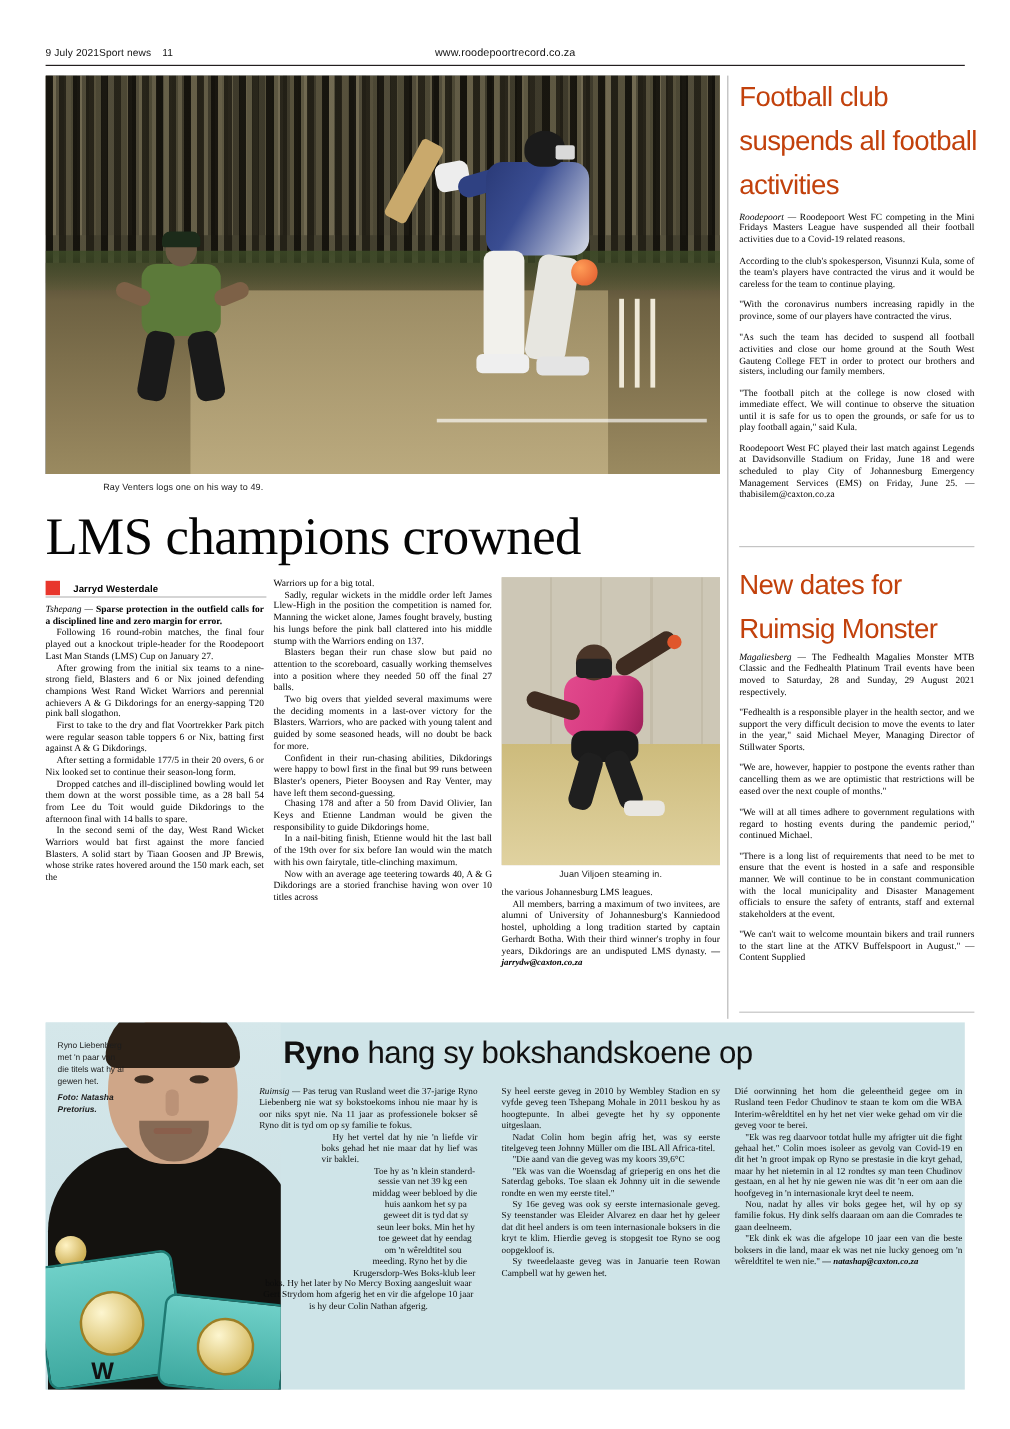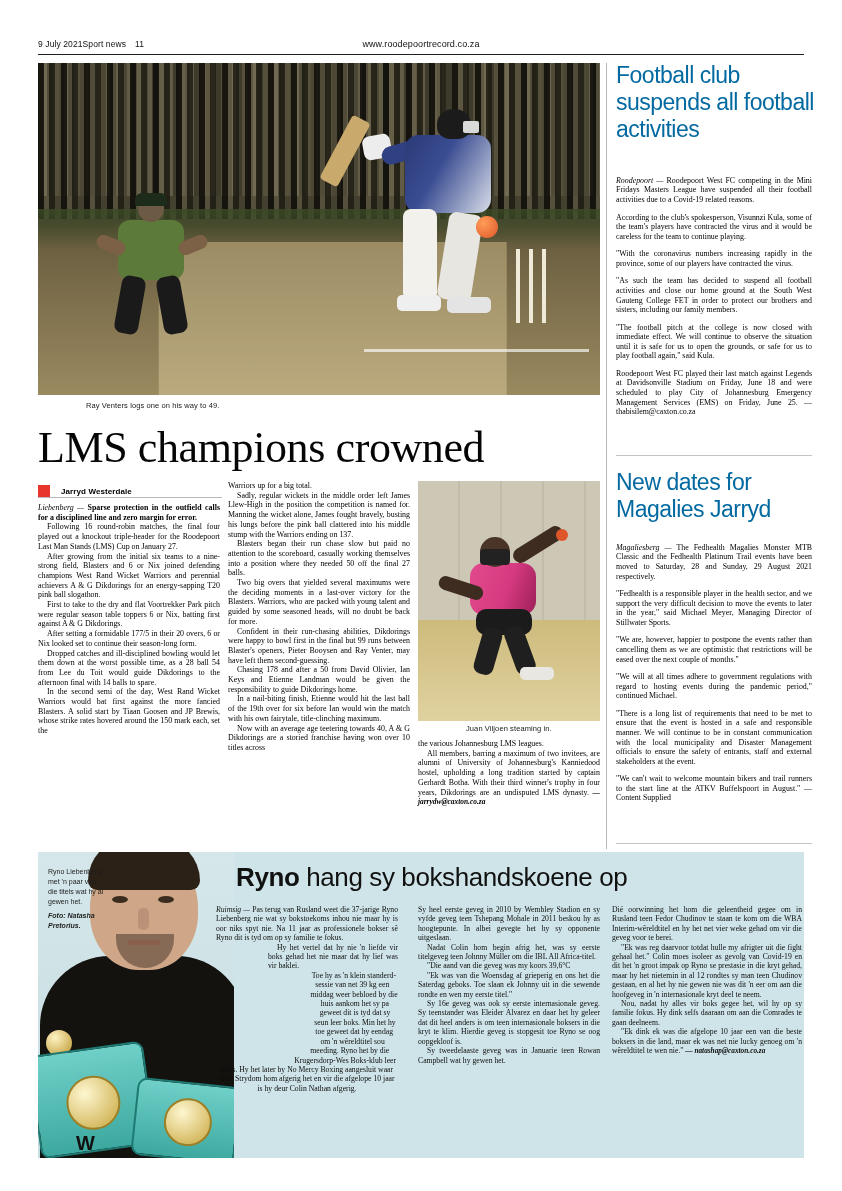--- a/index.html
+++ b/index.html
@@ -146,21 +146,21 @@
   .bowler .shoe   { position:absolute; left:96px; top:140px; width:34px; height:13px; border-radius:5px; background:#e9e7e2; }
   .bowler .ball2  { position:absolute; left:132px; top:2px; width:12px; height:12px; border-radius:50%; background:#e0562b; }
   .cap-bowler { left:418px; top:724px; width:182px; }
 
   
   .rail-divider {
     position:absolute; left:606px; top:63px; width:1px; height:786px; background:#b8b8b8;
   }
   .rail-head {
     position:absolute; font-family:"Liberation Sans", sans-serif; font-weight:400;
-    font-size:23px; line-height:27px; letter-spacing:-.5px; color:#0369a1;
+    font-size:23px; line-height:37px; letter-spacing:-.5px; color:#c2410c;
   }
   #head-football { left:616px; top:62px; width:210px; }
   #head-magalies { left:616px; top:469px; width:210px; }
   #rail-col-football { position:absolute; left:616px; top:168px; width:196px; font-size:7.9px; line-height:9.6px; text-align:justify; }
   #rail-col-magalies { position:absolute; left:616px; top:535px; width:196px; font-size:7.9px; line-height:9.6px; text-align:justify; }
   .rail-rule { position:absolute; left:616px; top:455px; width:196px; height:1px; background:#c4c4c4; }
   .rail-rule2 { position:absolute; left:616px; top:843px; width:196px; height:1px; background:#c4c4c4; }
 
   
   .ryno-band {
@@ -273,21 +273,21 @@
 
 <div class="headline-lms">LMS champions crowned</div>
 
 <div class="byline-box">
   <span class="sq"></span>
   <span class="nm">Jarryd Westerdale</span>
 </div>
 <div class="byline-rule"></div>
 
 <div class="col" id="lms-col1">
-    <p class="first lead"><em>Liebenberg — </em>Sparse protection in the outfield calls for a disciplined line and zero margin for error.</p>
+    <p class="first lead"><em>Tshepang — </em>Sparse protection in the outfield calls for a disciplined line and zero margin for error.</p>
     <p>Following 16 round-robin matches, the final four played out a knockout triple-header for the Roodepoort Last Man Stands (LMS) Cup on January 27.</p>
     <p>After growing from the initial six teams to a nine-strong field, Blasters and 6 or Nix joined defending champions West Rand Wicket Warriors and perennial achievers A &amp; G Dikdorings for an energy-sapping T20 pink ball slogathon.</p>
     <p>First to take to the dry and flat Voortrekker Park pitch were regular season table toppers 6 or Nix, batting first against A &amp; G Dikdorings.</p>
     <p>After setting a formidable 177/5 in their 20 overs, 6 or Nix looked set to continue their season-long form.</p>
     <p>Dropped catches and ill-disciplined bowling would let them down at the worst possible time, as a 28 ball 54 from Lee du Toit would guide Dikdorings to the afternoon final with 14 balls to spare.</p>
     <p>In the second semi of the day, West Rand Wicket Warriors would bat first against the more fancied Blasters. A solid start by Tiaan Goosen and JP Brewis, whose strike rates hovered around the 150 mark each, set the</p>
   </div>
 <div class="col" id="lms-col2">
     <p class="first">Warriors up for a big total.</p>
     <p>Sadly, regular wickets in the middle order left James Llew-High in the position the competition is named for. Manning the wicket alone, James fought bravely, busting his lungs before the pink ball clattered into his middle stump with the Warriors ending on 137.</p>
@@ -328,21 +328,21 @@
 <div id="rail-col-football">
     <p class="first"><em>Roodepoort — </em>Roodepoort West FC competing in the Mini Fridays Masters League have suspended all their football activities due to a Covid-19 related reasons.</p>
     <p>According to the club's spokesperson, Visunnzi Kula, some of the team's players have contracted the virus and it would be careless for the team to continue playing.</p>
     <p>"With the coronavirus numbers increasing rapidly in the province, some of our players have contracted the virus.</p>
     <p>"As such the team has decided to suspend all football activities and close our home ground at the South West Gauteng College FET in order to protect our brothers and sisters, including our family members.</p>
     <p>"The football pitch at the college is now closed with immediate effect. We will continue to observe the situation until it is safe for us to open the grounds, or safe for us to play football again," said Kula.</p>
     <p>Roodepoort West FC played their last match against Legends at Davidsonville Stadium on Friday, June 18 and were scheduled to play City of Johannesburg Emergency Management Services (EMS) on Friday, June 25.<span class="sig">  — thabisilem@caxton.co.za</span></p>
   </div>
 <div class="rail-rule"></div>
 
-<div class="rail-head" id="head-magalies">New dates for Magalies Jarryd</div>
+<div class="rail-head" id="head-magalies">New dates for Ruimsig Monster</div>
 <div id="rail-col-magalies">
     <p class="first"><em>Magaliesberg — </em>The Fedhealth Magalies Monster MTB Classic and the Fedhealth Platinum Trail events have been moved to Saturday, 28 and Sunday, 29 August 2021 respectively.</p>
     <p>"Fedhealth is a responsible player in the health sector, and we support the very difficult decision to move the events to later in the year," said Michael Meyer, Managing Director of Stillwater Sports.</p>
     <p>"We are, however, happier to postpone the events rather than cancelling them as we are optimistic that restrictions will be eased over the next couple of months."</p>
     <p>"We will at all times adhere to government regulations with regard to hosting events during the pandemic period," continued Michael.</p>
     <p>"There is a long list of requirements that need to be met to ensure that the event is hosted in a safe and responsible manner. We will continue to be in constant communication with the local municipality and Disaster Management officials to ensure the safety of entrants, staff and external stakeholders at the event.</p>
     <p>"We can't wait to welcome mountain bikers and trail runners to the start line at the ATKV Buffelspoort in August."<span class="sig">  — Content Supplied</span></p>
   </div>
 <div class="rail-rule2"></div>
 

